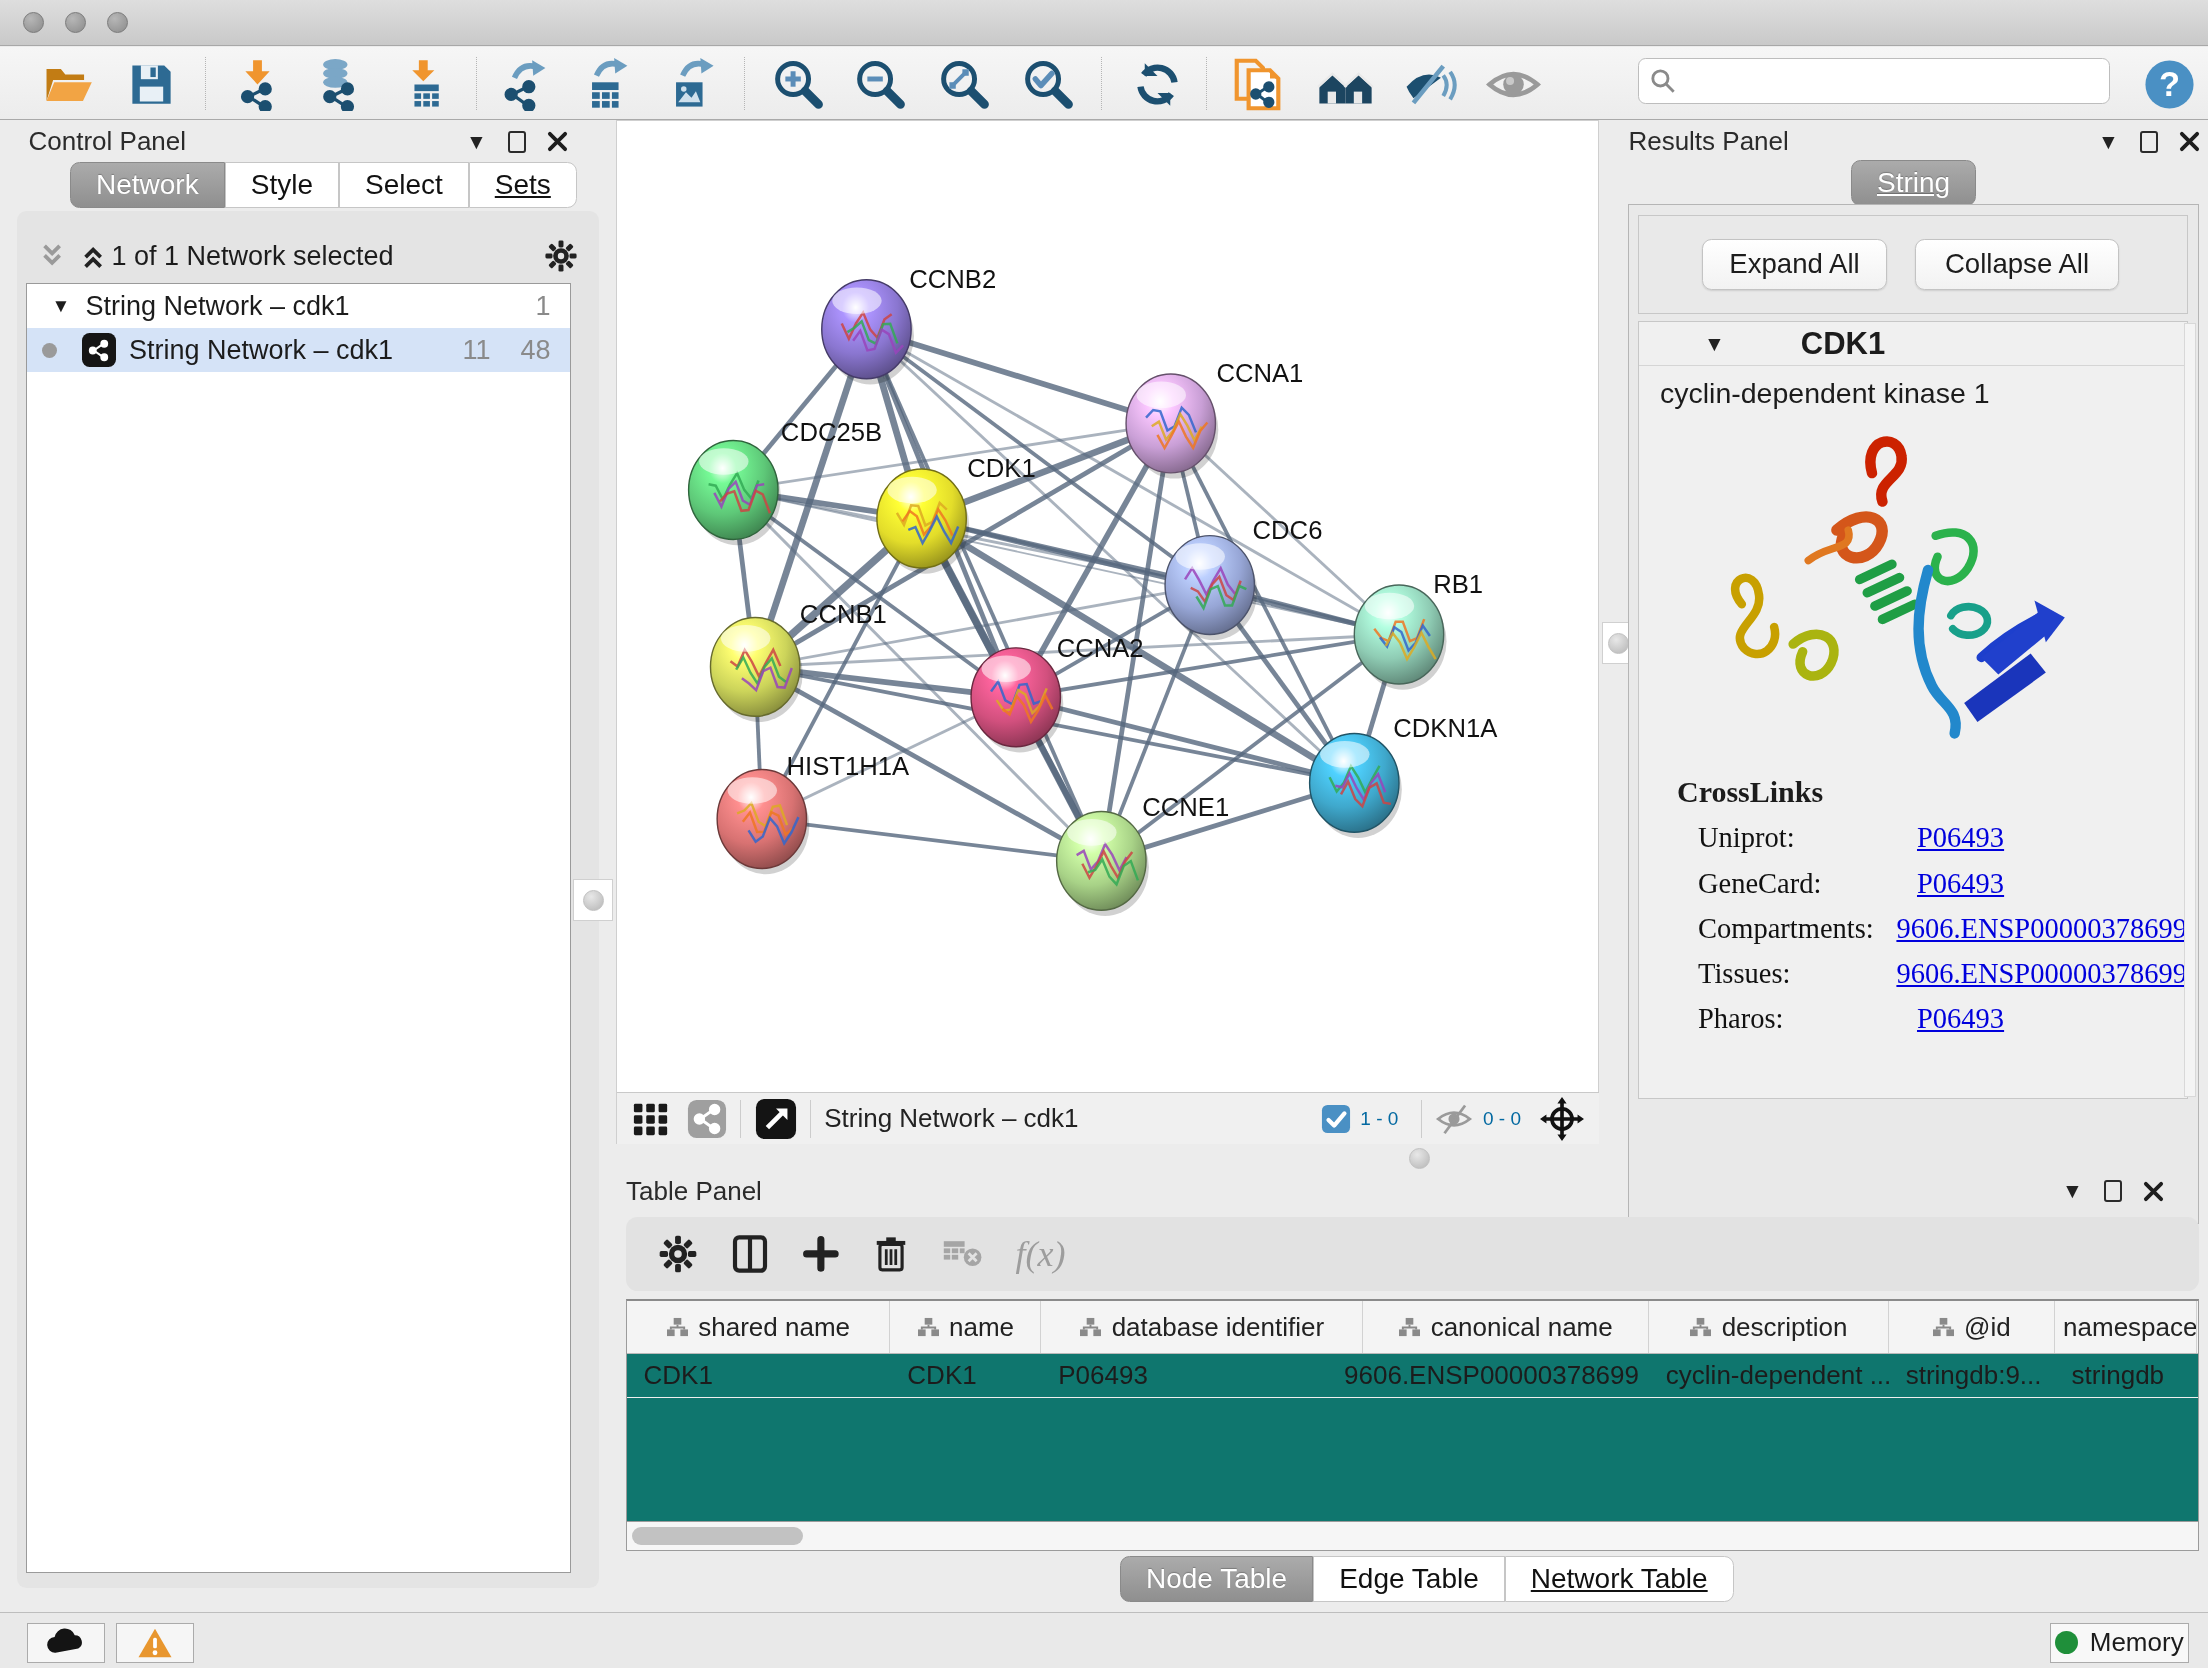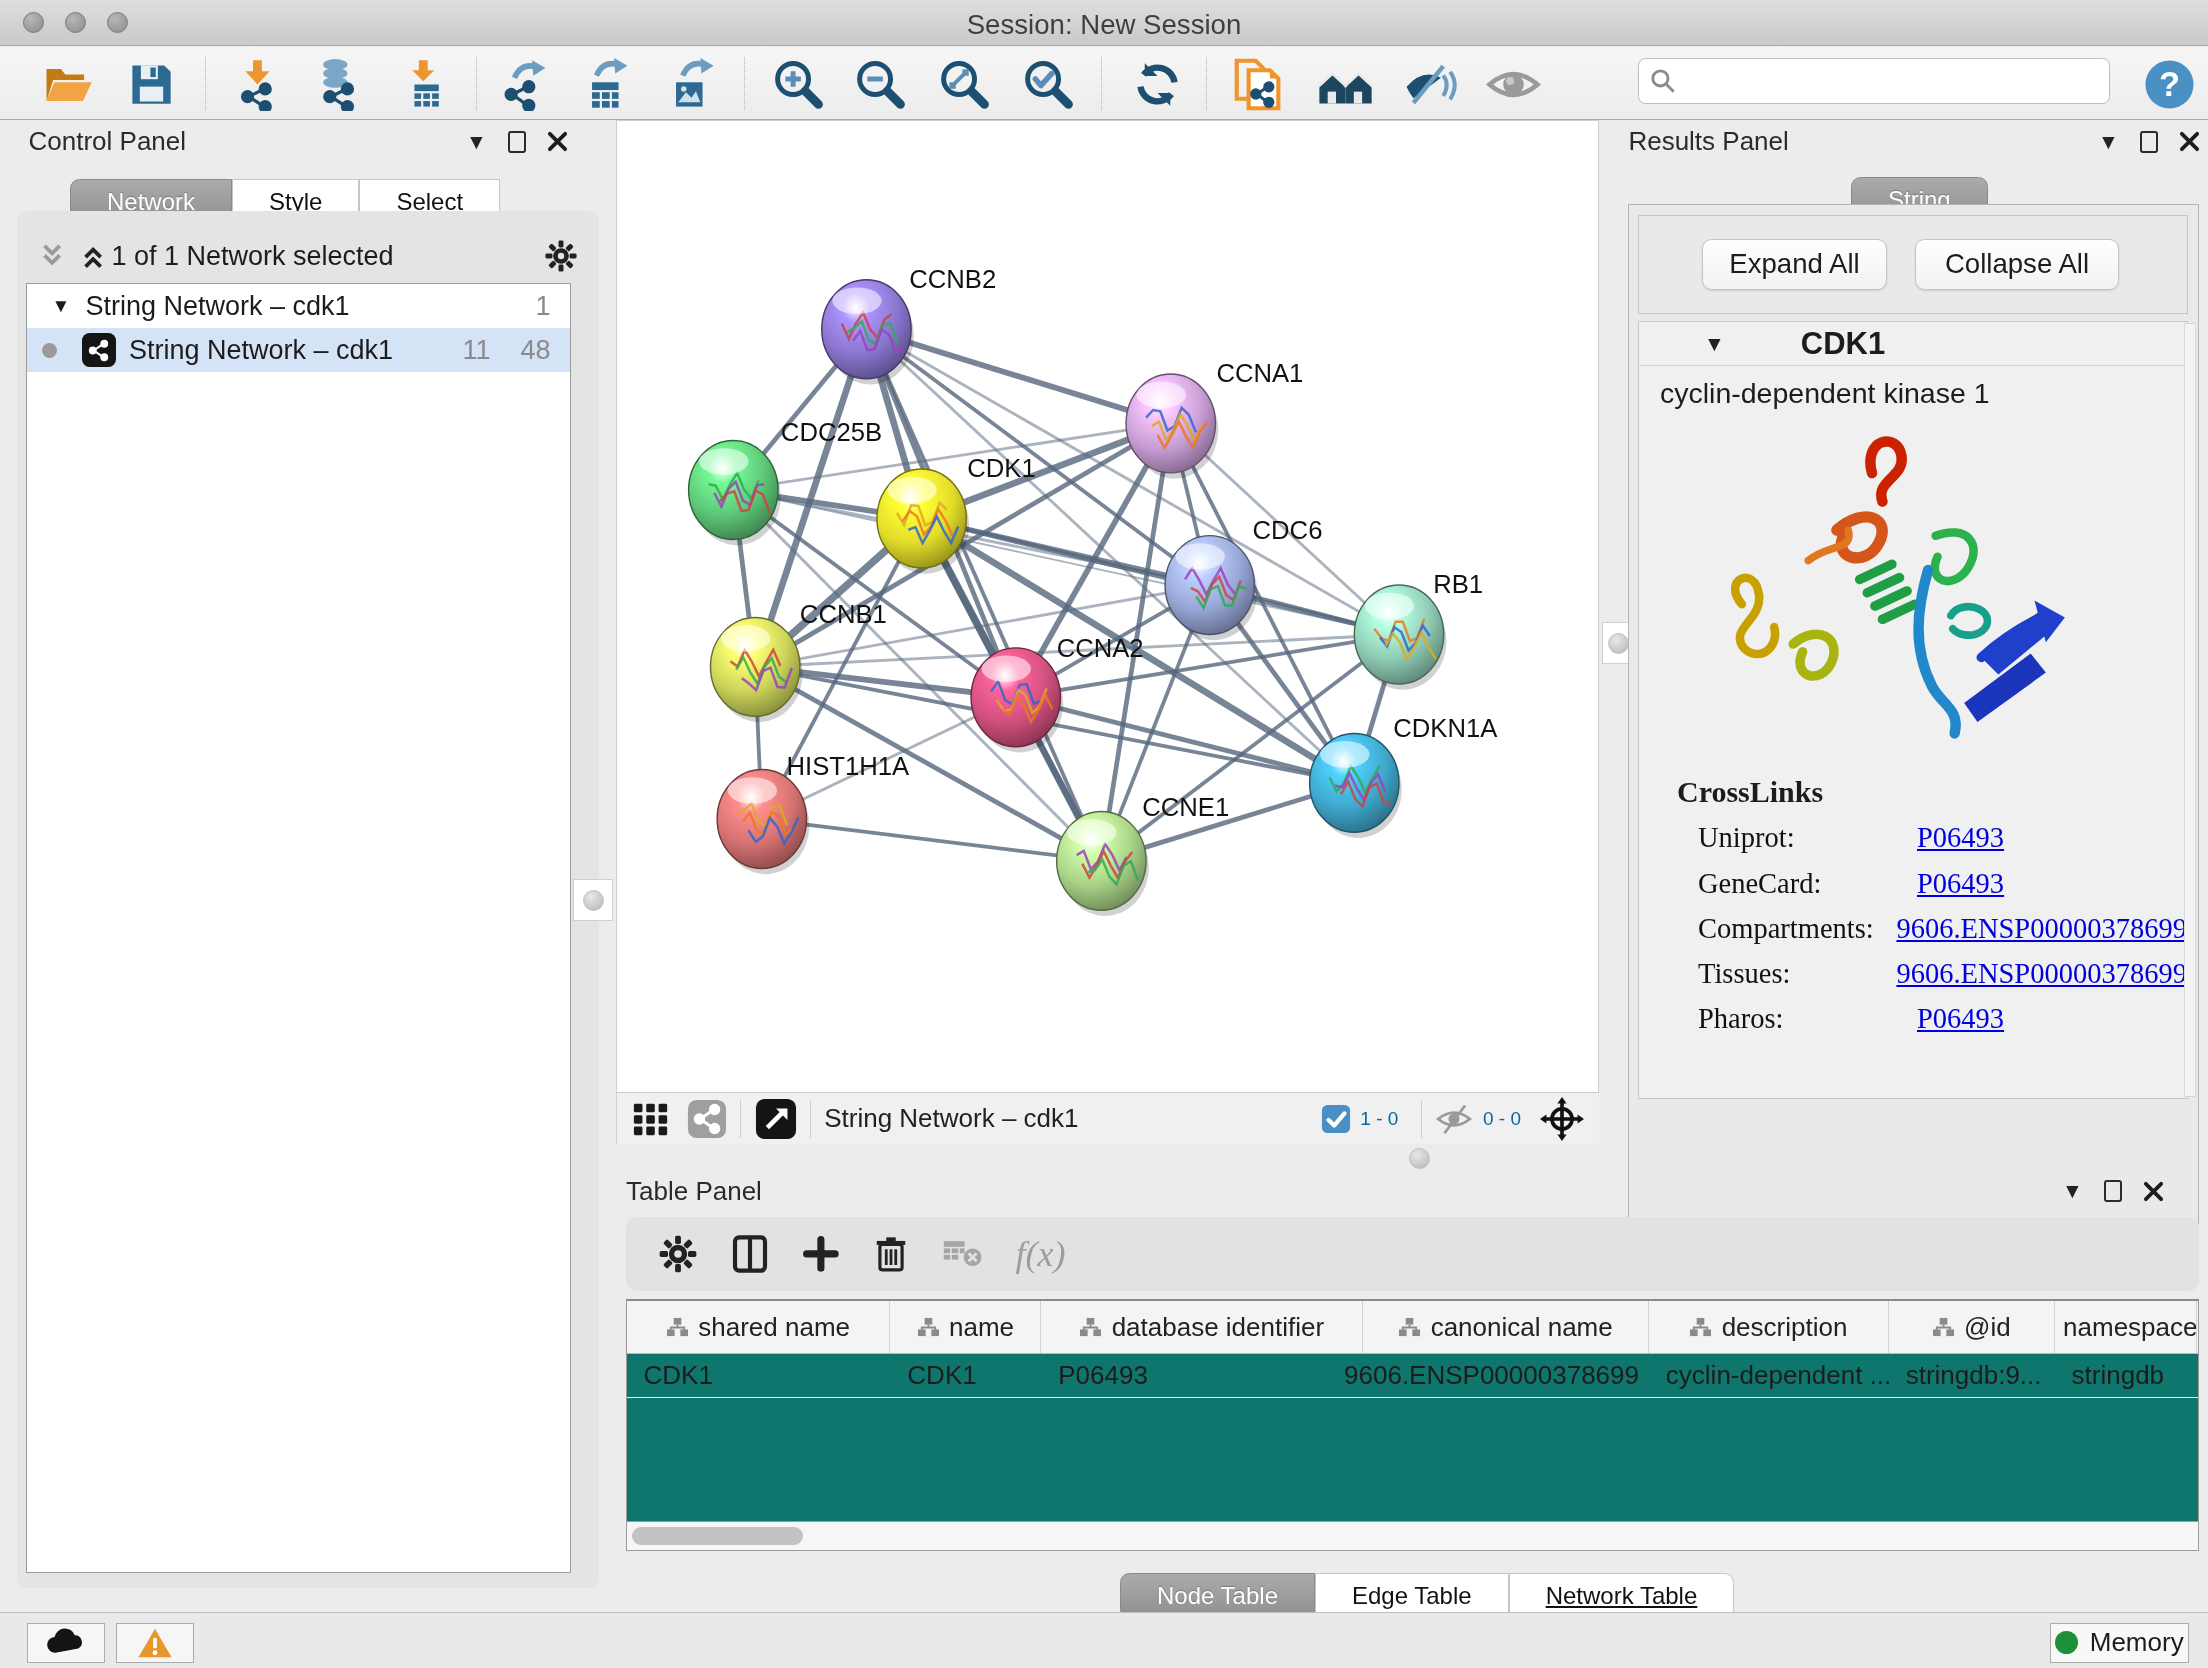--- a/index.html
+++ b/index.html
@@ -20,22 +20,22 @@
   .tbtn { position:absolute; top:7.6px; width:59px; height:59px; display:flex; align-items:center; justify-content:center; }
   .tsep { position:absolute; top:9.5px; height:53px; width:0; border-left:1.9px dotted #b5b5b5; }
   #search-box { position:absolute; left:1638px; top:11.4px; width:472px; height:46px; background:#fff;
                 border:1px solid #bdbdbd; border-radius:7.6px; display:flex; align-items:center; padding-left:9.5px; }
   #search-input { border:none; outline:none; font-size:25px; width:409px; background:transparent;
                   font-family:"Liberation Sans",sans-serif; }
 
   
   .panel-title { font-size:26px; color:#2b2b2b; }
   .float-box { width:18px; height:22px; border:2.4px solid #2b2b2b; border-radius:2.9px; display:inline-block; }
-  .tab { height:46px; border:1px solid #c6c6c6; background:#fff; color:#111; font-size:24px;
-         display:inline-flex; align-items:center; justify-content:center; padding:0 36px;margin-top:17px; }
+  .tab { height:46px; border:1px solid #c6c6c6; background:#fff; color:#111; font-size:28px;
+         display:inline-flex; align-items:center; justify-content:center; padding:0 25px; }
   .tab.first { border-radius:9.5px 0 0 9.5px; }
   .tab.last  { border-radius:0 9.5px 9.5px 0;text-decoration:underline; }
   .tab.sel { background:linear-gradient(#ababab,#8f8f8f); color:#fff; border-color:#8a8a8a;
              text-shadow:0 -1px 1px rgba(0,0,0,.25); }
 
   
   #control-panel { left:0; top:120px; width:613px; height:1489px; }
   #cp-inner { position:absolute; left:17px; top:91px; width:582px; height:1377px;
               background:#e4e4e4; border-radius:9.5px; }
   #cp-subhdr { position:absolute; left:7.6px; top:23px; width:567px; height:44px; display:flex; align-items:center; }
@@ -106,21 +106,20 @@
   .tri { font-size:21px; color:#222; }
   svg { display:block; }
 </style>
 </head>
 <body>
 
 <div id="titlebar" class="abs">
   <span class="tlight" style="left:23px"></span>
   <span class="tlight" style="left:65px"></span>
   <span class="tlight" style="left:107px"></span>
-  <div id="win-title">Session: New Session</div>
 </div>
 
 <div id="toolbar" class="abs">
   <div class="tbtn" style="left:38px">
     <svg width="53" height="53" viewBox="0 0 48 48">
       <path d="M5 39V10h13l4 5h17v5H11L5 39z" fill="#c27c14"></path>
       <path d="M5 39l7-17h34l-8 17z" fill="#f2a444"></path>
     </svg>
   </div>
   <div class="tbtn" style="left:122px">

